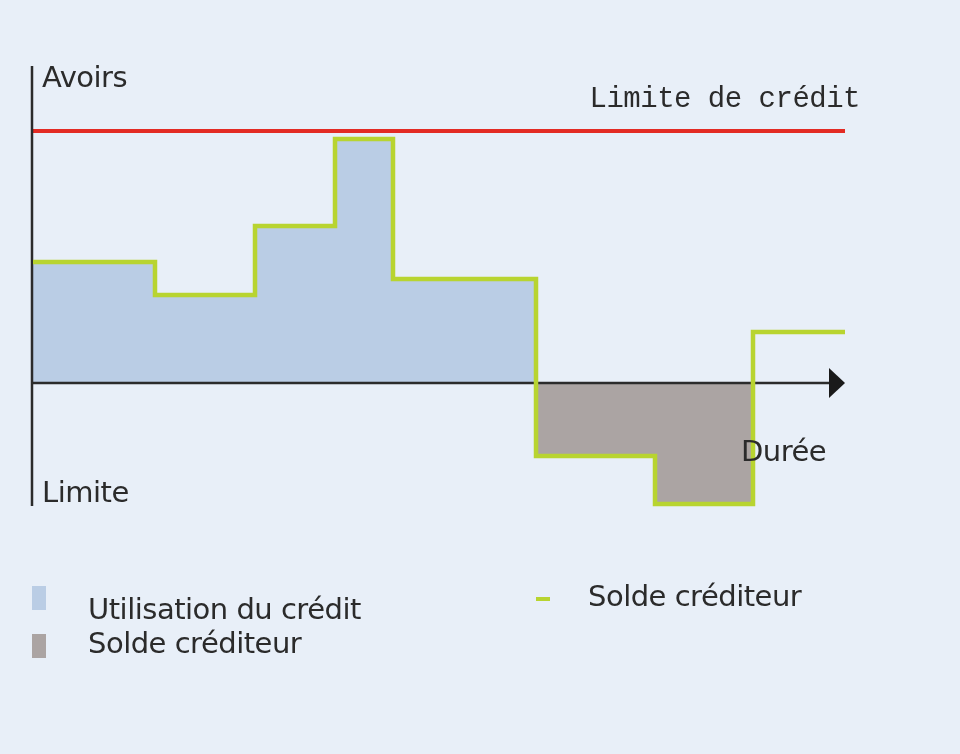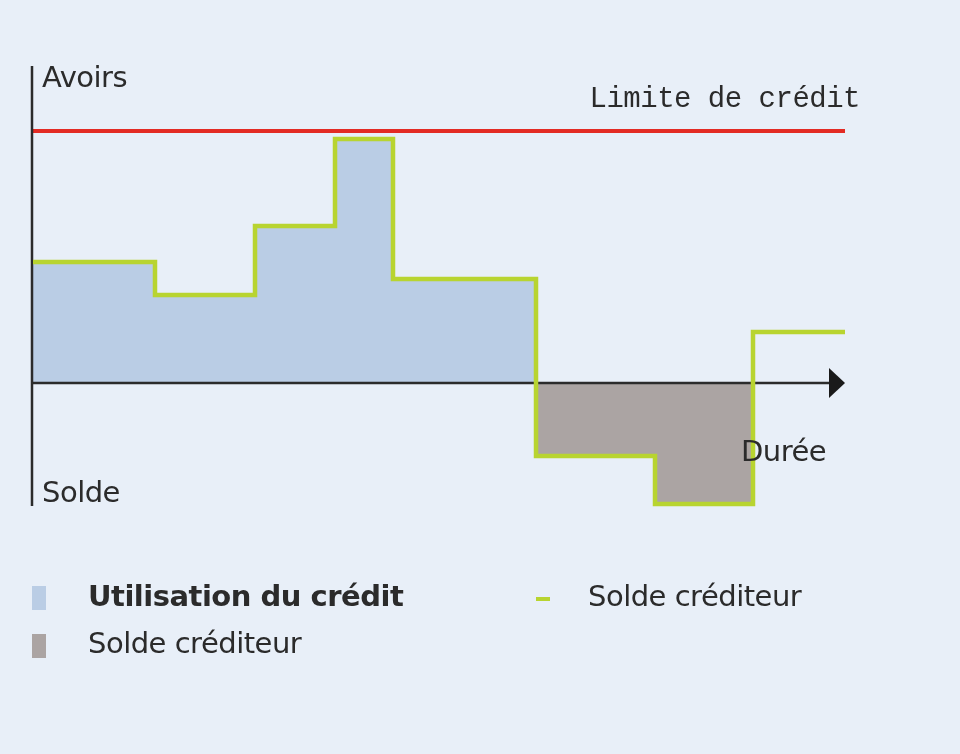--- a/index.html
+++ b/index.html
@@ -32,26 +32,26 @@
   <polygon fill="#1a1a1a" points="829,368 845,383 829,398"></polygon>
 
   <line x1="32" y1="66" x2="32" y2="506" stroke="#2b2b2b" stroke-width="2.5"></line>
 
   <polyline fill="none" stroke="#b8d430" stroke-width="4.5" stroke-linejoin="miter" points="33,262 155,262 155,295 255,295 255,226 335,226 335,139 393,139 393,279 536,279 536,456 655,456 655,504 753,504 753,332 845,332"></polyline>
 </svg>
 
 <div class="lbl" style="left:42px; top:60px;">Avoirs</div>
 <div class="lbl" style="right:100px; top:83px;font-family:Liberation Mono, monospace;">Limite de crédit</div>
 <div class="lbl" style="left:741px; top:412px;margin-top:22px;">Durée</div>
-<div class="lbl" style="left:42px; top:475px;">Solde</div>
+<div class="lbl" style="left:42px; top:475px;">Limite</div>
 
 <div>
   <div>
     <div class="swatch" style="left:32px; top:586px; background:#bacde5;"></div>
-    <div class="legend" style="left:88px; top:579px;font-weight:bold;">Utilisation du crédit</div>
+    <div class="legend" style="left:88px; top:592px;">Utilisation du crédit</div>
   </div>
   <div>
     <div class="dash" style="left:536px; top:597px; background:#b8d430;"></div>
     <div class="legend" style="left:588px; top:579px;">Solde créditeur</div>
   </div>
   <div>
     <div class="swatch" style="left:32px; top:634px; background:#aba4a3;"></div>
     <div class="legend" style="left:88px; top:626px;">Solde créditeur</div>
   </div>
 </div>

